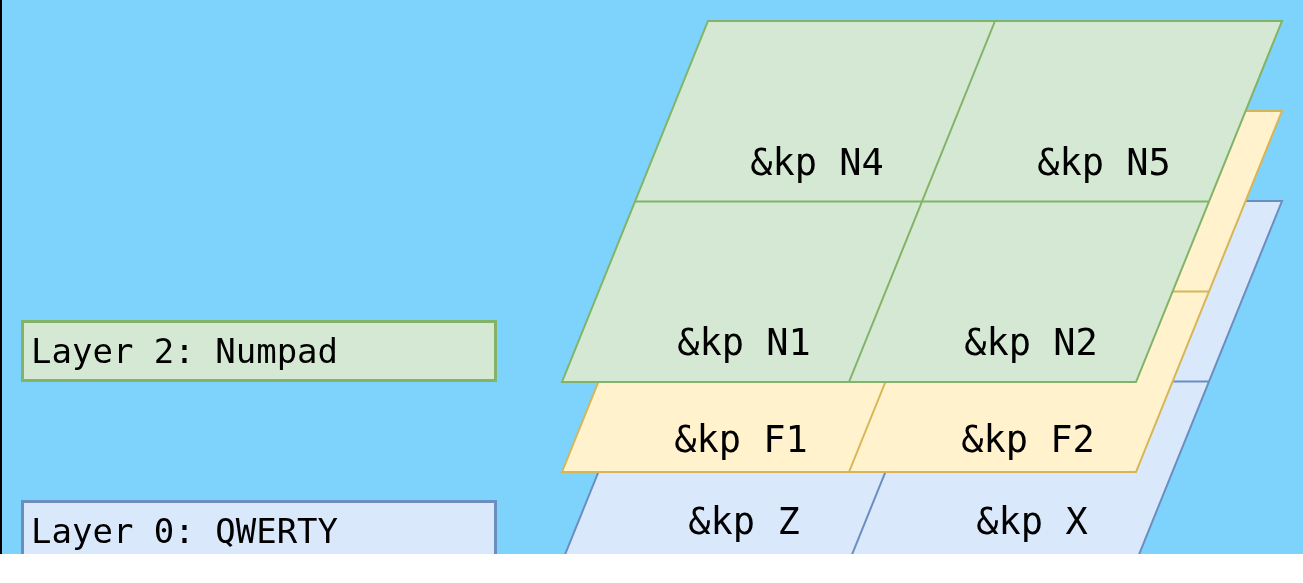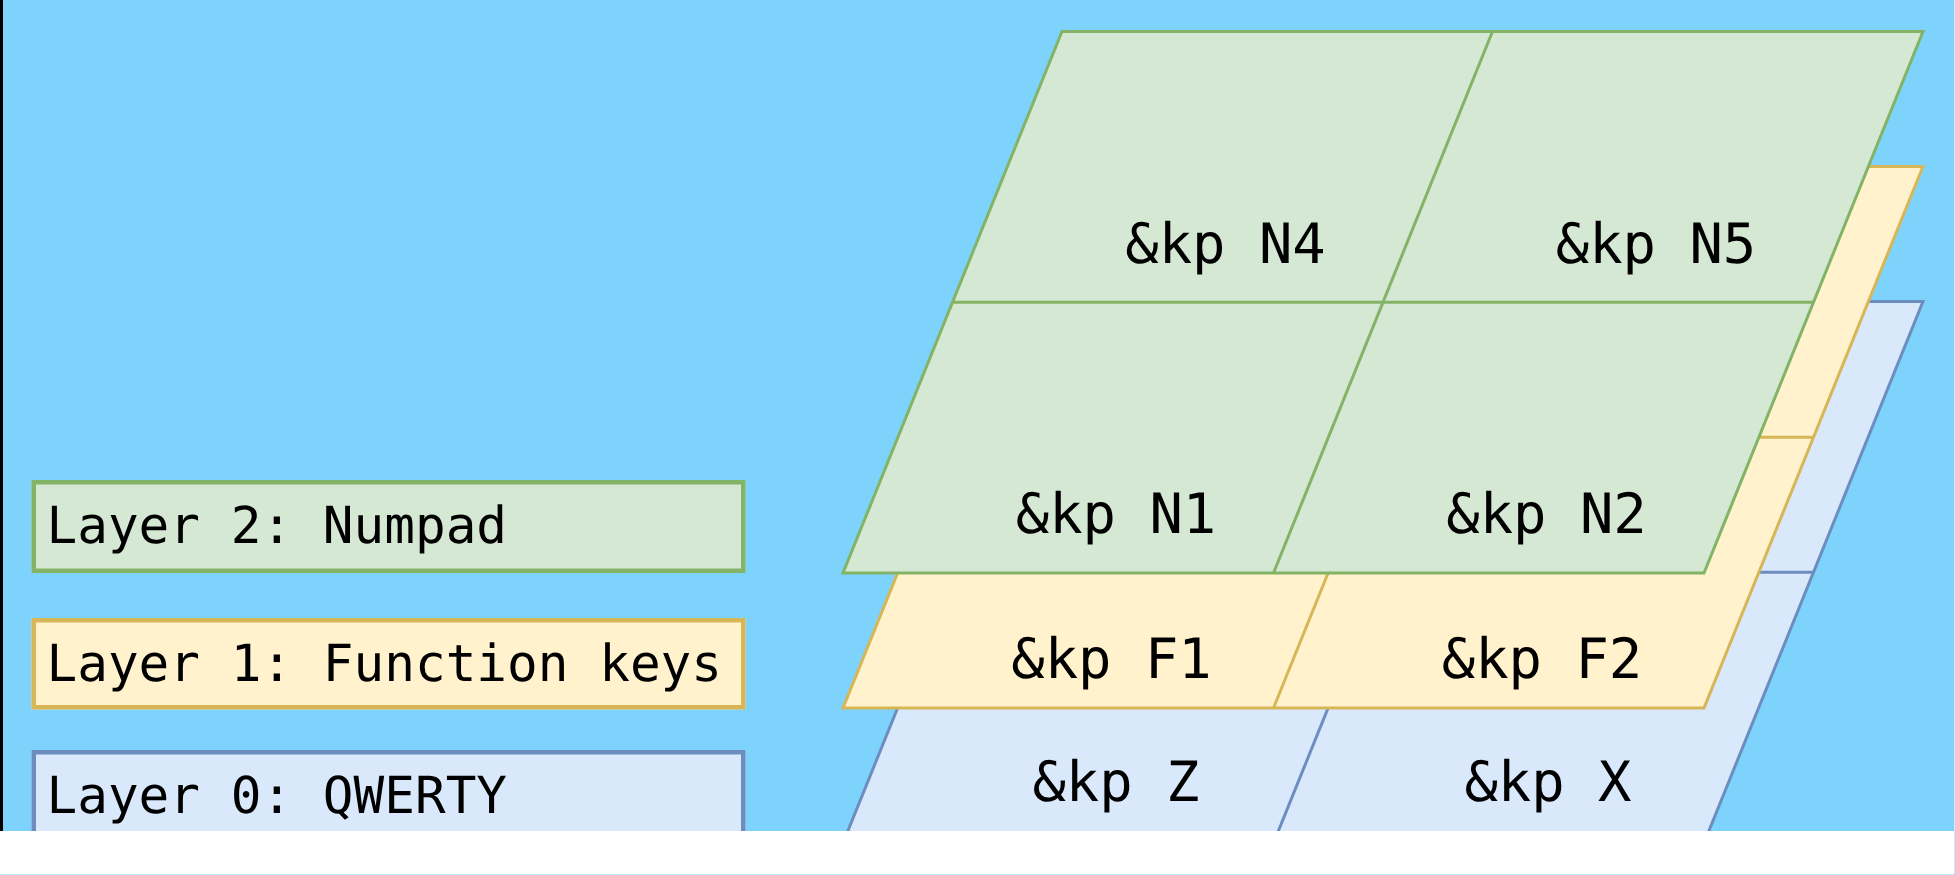--- a/index.html
+++ b/index.html
@@ -86,20 +86,17 @@
     <text class="key-label" x="1031" y="355">&amp;kp N2</text>
     <text class="key-label" x="741" y="452">&amp;kp F1</text>
     <text class="key-label" x="1028" y="452">&amp;kp F2</text>
     <text class="key-label" x="744" y="534">&amp;kp Z</text>
     <text class="key-label" x="1032" y="534">&amp;kp X</text>
   </svg>
 
   <div class="legend-box legend-green">
     <span>Layer 2: Numpad</span>
   </div>
-  <div class="legend-box legend-yellow">
-    <span>Layer 1: Function keys</span>
-  </div>
   <div class="legend-box legend-blue">
     <span>Layer 0: QWERTY</span>
   </div>
 
 </div>
 
 </body></html>

